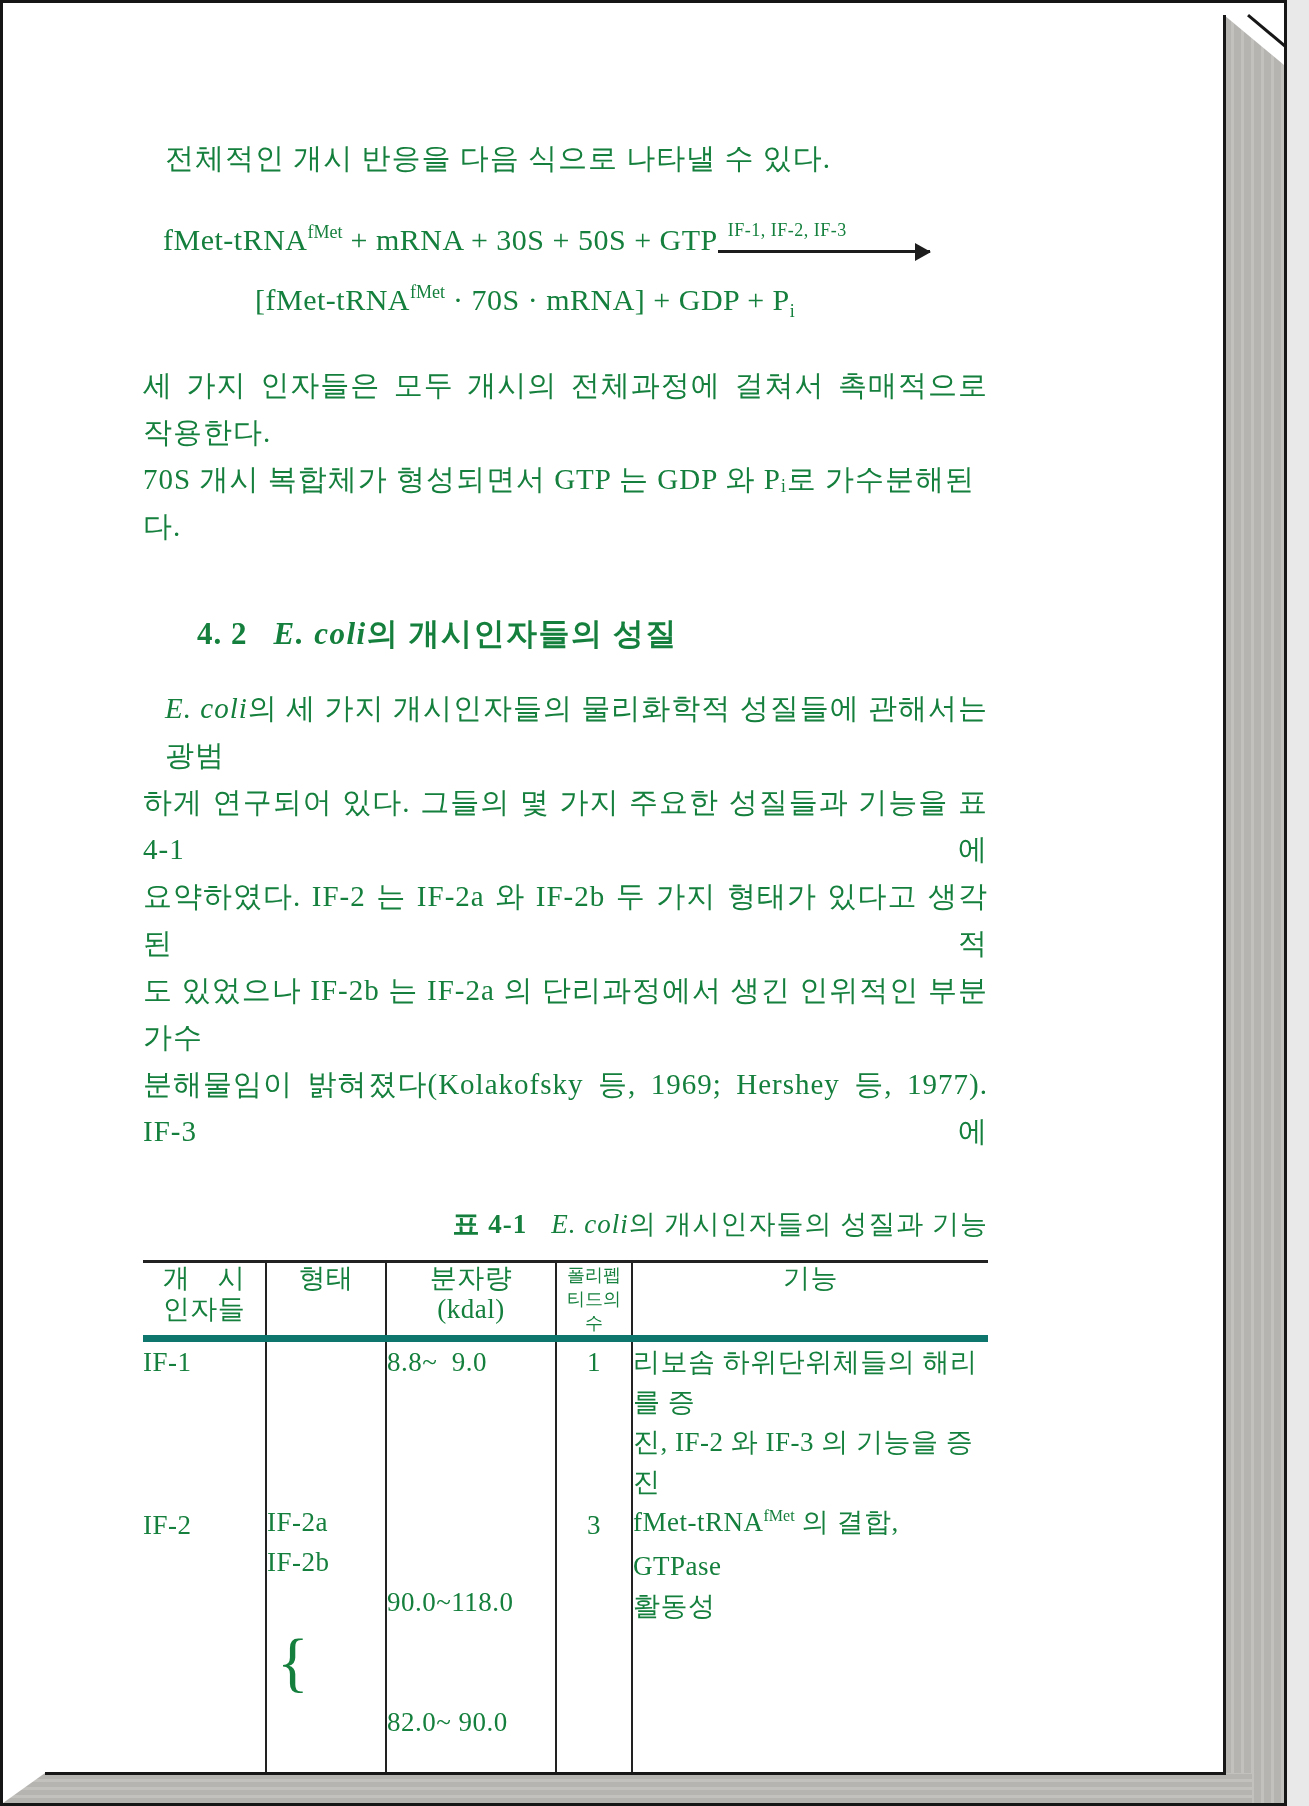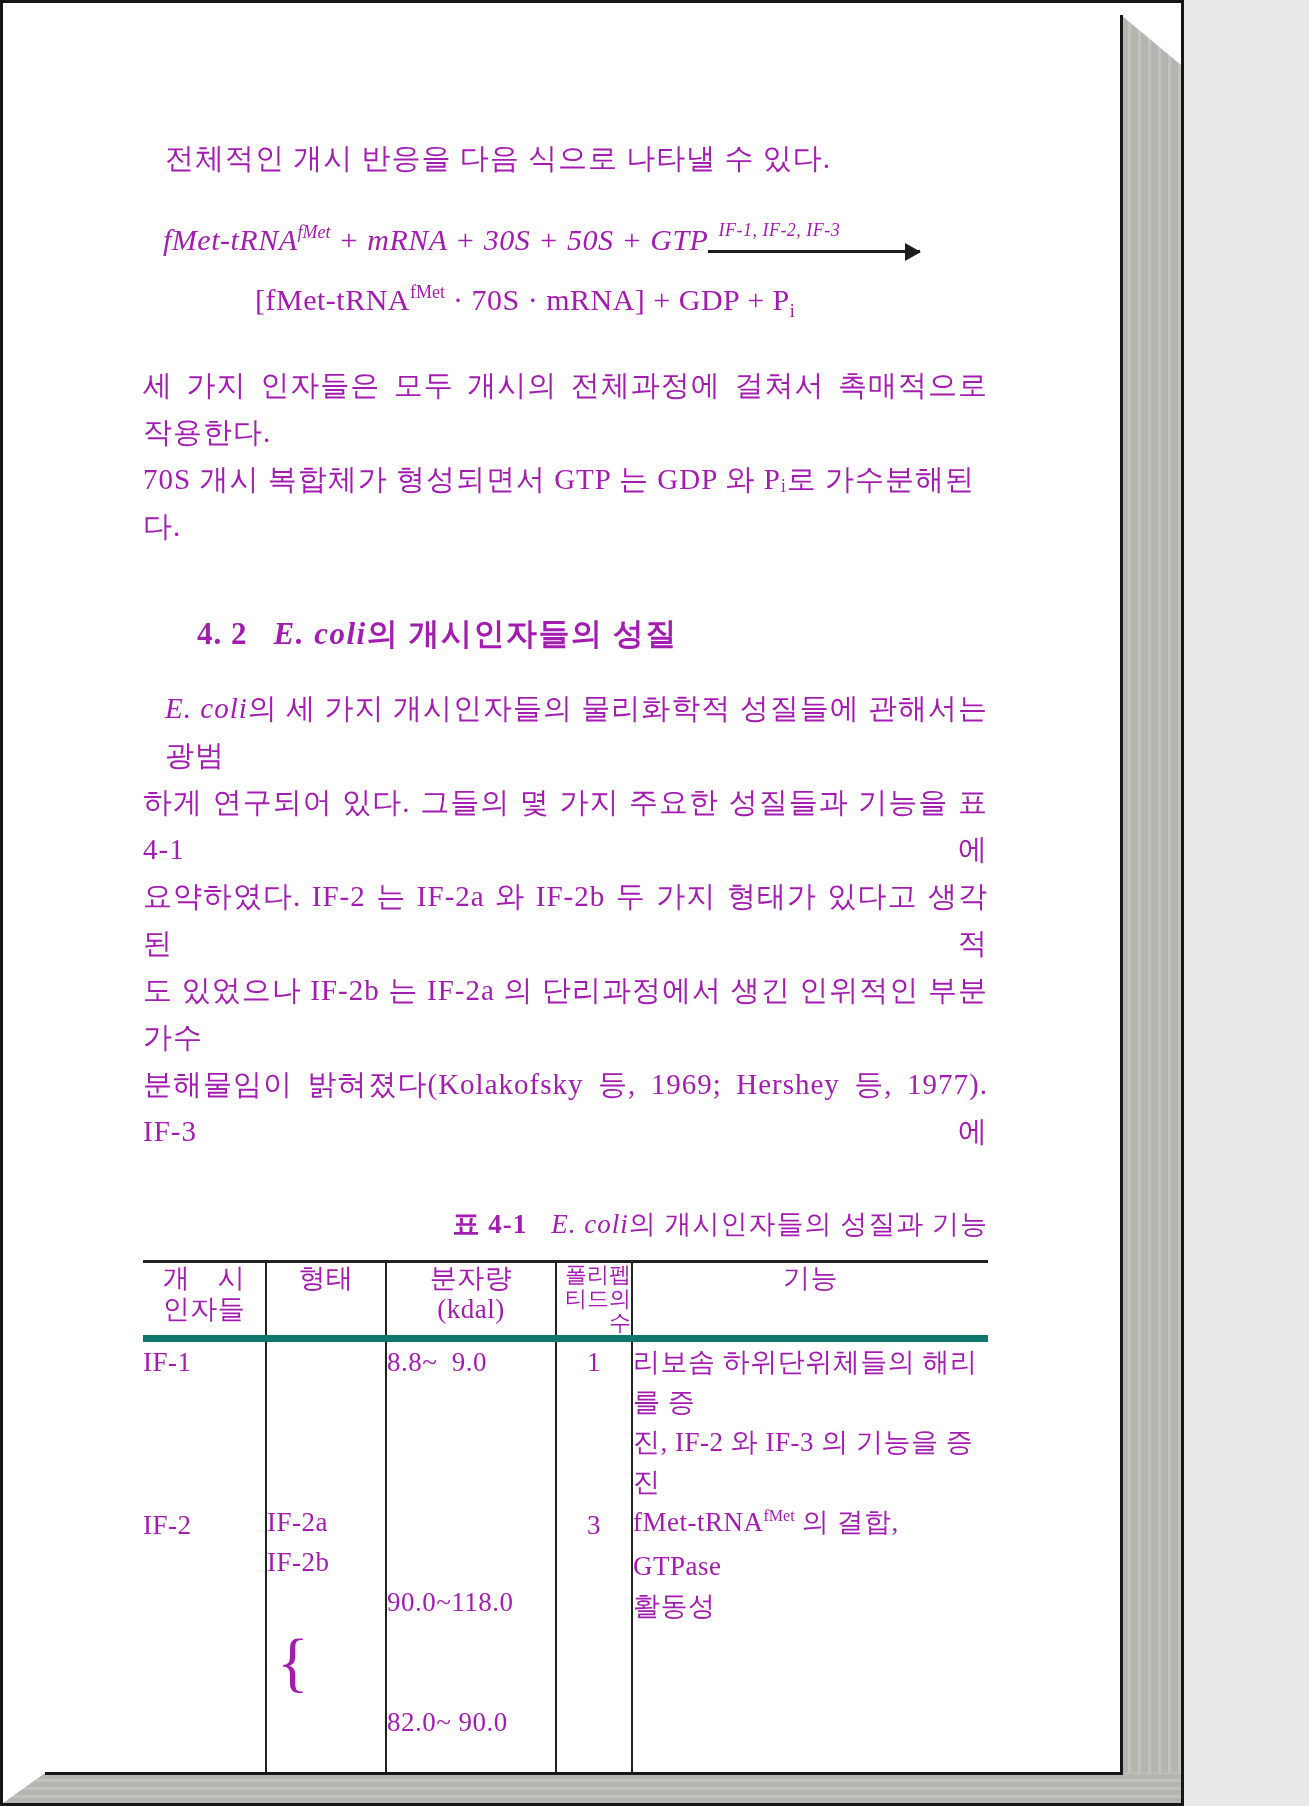--- a/index.html
+++ b/index.html
@@ -1,24 +1,24 @@
 <!DOCTYPE html>
 <html lang="ko"><head>
 <meta charset="utf-8">
 <style>
   html,body { margin:0; padding:0; background:#e9e9e9; }
   * { box-sizing: border-box; }
   .book {
     position: relative;
-    width: 1184px; height: 1806px;
+    width: 1287px; height: 1806px;
     background: #ffffff;
     border: 3px solid #161616;
     overflow: hidden;
     font-family: "Liberation Serif", "DejaVu Serif", serif;
-    color: #a21caf;
+    color: #15803d;
   }
   
   .fore-right {
     position: absolute; top: 0; right: 0; width: 60px; height: 100%;
     background: repeating-linear-gradient(90deg, #b6b4b0 0 7px, #c3c1bd 7px 10px);
     clip-path: polygon(0 12px, 100% 62px, 100% 100%, 0 100%);
   }
   .edge-line-right {
     position: absolute; top: 12px; bottom: 0; right: 58px; width: 3px; background: #171717;
   }
@@ -37,21 +37,21 @@
   
   .content {
     position: absolute; left: 140px; top: 0; width: 845px;
     font-size: 29px; line-height: 47px; letter-spacing: 1px;
   }
   .jline { text-align: justify; text-align-last: justify; }
   .indent1 { padding-left: 22px; }
   .intro { margin-top: 132px; }
   
   .equation { margin-top: 34px; font-size: 30px; letter-spacing: 0.5px; }
-  .eq-line1 { white-space: nowrap; padding-left: 20px; font-style: italic; }
+  .eq-line1 { white-space: nowrap; padding-left: 20px; }
   .eq-line2 { padding-left: 112px; margin-top: 8px; white-space: nowrap; }
   .sup { font-size: 18px; position: relative; top: -12px; letter-spacing: 0; }
   .sub { font-size: 18px; position: relative; top: 7px; letter-spacing: 0; }
   .rxn-arrow {
     display: inline-flex; flex-direction: column; vertical-align: baseline;
     position: relative; top: -14px; min-width: 212px;
   }
   .rxn-arrow-label { font-size: 18px; line-height: 34px; padding: 0 4px 3px 10px; white-space: nowrap; }
   .rxn-arrow-line { position: relative; height: 3px; background: #1d1d1d; }
   .rxn-arrow-line::after {
@@ -70,21 +70,21 @@
   .tbl-caption .cap-label { font-weight: bold; margin-right: 24px; }
   table.factors {
     margin-top: 12px; width: 845px; border-collapse: collapse;
     border-top: 3px solid #222; border-bottom: 3px solid #222;
     font-size: 27px; letter-spacing: 0.5px;
   }
   table.factors thead tr { border-bottom: 7px solid #0f766e; }
   table.factors th, table.factors td { font-weight: normal; padding: 0; vertical-align: top; }
   .vsep { border-left: 2px solid #222; }
   th.h-cell { text-align: center; line-height: 31px; padding: 10px 0 8px 0; }
-  th.h-chains { font-size: 22px; line-height: 24px; letter-spacing: 0; padding: 6px 0 4px 0; text-align: right; }
+  th.h-chains { font-size: 18px; line-height: 24px; letter-spacing: 0; padding: 6px 0 4px 0; }
   td.factor { padding: 6px 0 0 16px; line-height: 40px; }
   td.factor-mid { vertical-align: middle; padding: 0 0 0 16px; }
   td.mass { text-align: left; white-space: pre; line-height: 40px; padding-top: 6px; }
   td.chains { text-align: center; line-height: 40px; padding-top: 6px; }
   td.chains-mid { vertical-align: middle; text-align: center; padding: 0; }
   td.fn { padding: 6px 0 6px 16px; line-height: 40px; }
   td.forms { position: relative; padding: 6px 0 0 44px; line-height: 40px; }
   .form-brace {
     position: absolute; left: 10px; top: 50%; transform: translateY(-50%);
     font-size: 66px; font-weight: 400; letter-spacing: 0; line-height: 1;

